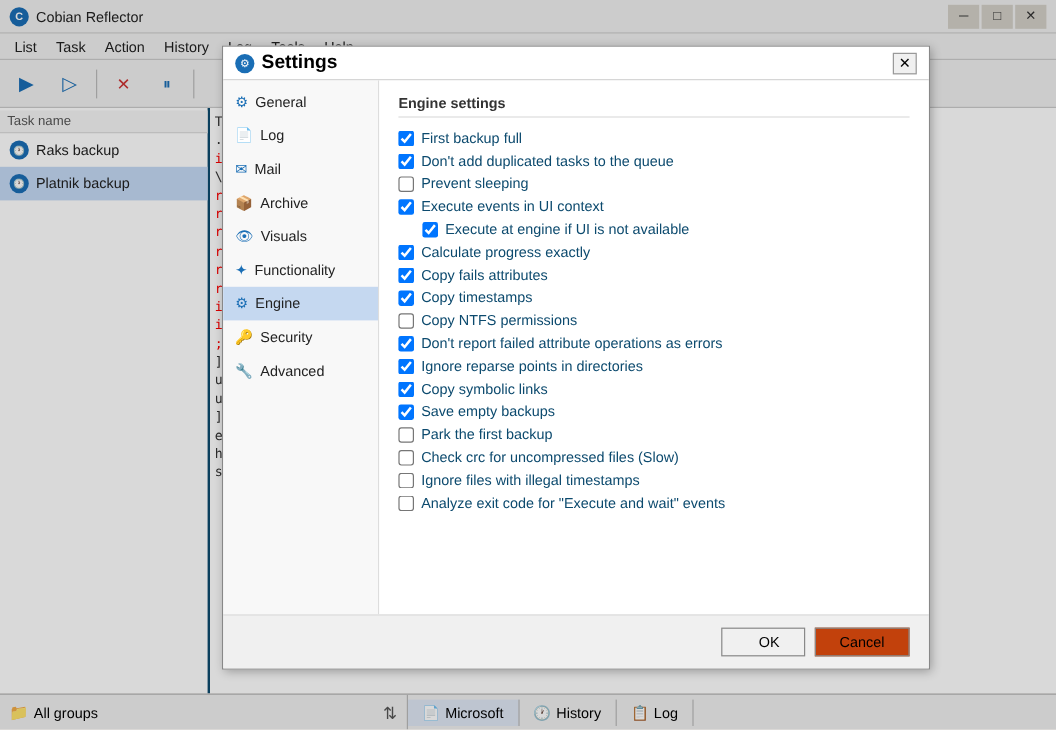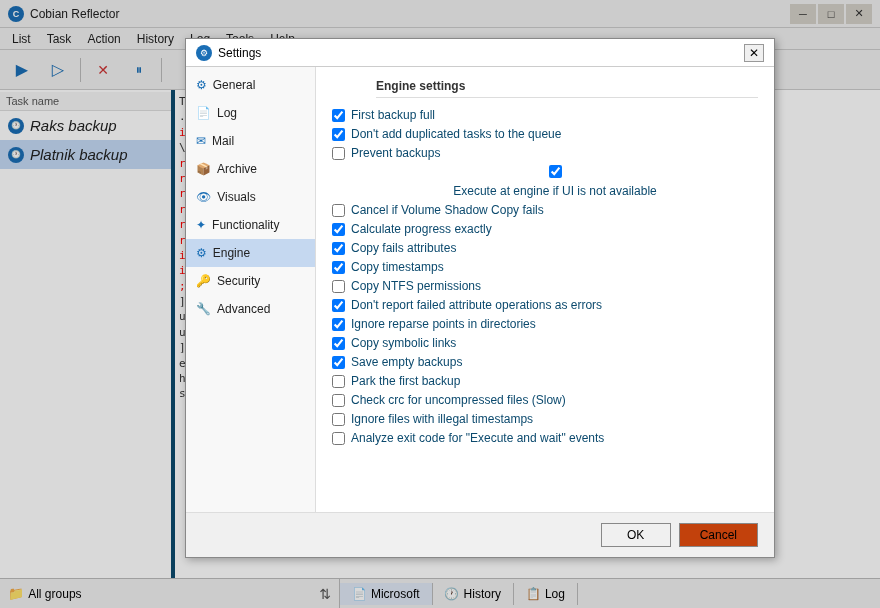--- a/index.html
+++ b/index.html
@@ -81,21 +81,21 @@
     
     .main-area {
       display: flex;
       height: calc(608px - 28px - 22px - 40px - 30px);
     }
 
     
     .task-list {
       width: 175px;
       background: white;
-      border-right: 4px solid #0c4a6e;
+      border-right: 2px solid #0c4a6e;
       padding-top: 2px;
     }
     .task-list-header {
       padding: 3px 6px;
       font-size: 11px;
       font-weight: normal;
       color: #555;
       border-bottom: 1px solid #ddd;
       background: #f5f5f5;
     }
@@ -108,21 +108,21 @@
       color: #222;
     }
     .task-item.selected { background: #c5daf5; }
     .task-icon {
       width: 16px; height: 16px;
       background: #1a6eb5;
       border-radius: 50%;
       display: flex; align-items: center; justify-content: center;
       color: white; font-size: 8px; flex-shrink: 0;
     }
-    .task-name { font-size: 15px; font-style: italic; }
+    .task-name { font-size: 12px; }
 
     
     .log-area {
       flex: 1;
       background: white;
       overflow: hidden;
       padding: 4px;
       font-size: 11px;
       font-family: monospace;
       color: #333;
@@ -201,21 +201,21 @@
       border-bottom: 1px solid #ccc;
     }
     .dialog-title-left {
       display: flex; align-items: center; gap: 6px;
     }
     .dialog-icon {
       width: 16px; height: 16px; background: #1a6eb5; border-radius: 50%;
       display: flex; align-items: center; justify-content: center;
       color: white; font-size: 9px;
     }
-    .dialog-title-text { font-size: 12px; font-weight: normal; }
+    .dialog-title-text { font-size: 16px; font-weight: bold; }
     .dialog-close-btn {
       width: 20px; height: 18px; border: 1px solid #999;
       background: #f0f0f0; cursor: pointer; font-size: 12px;
       display: flex; align-items: center; justify-content: center;
     }
 
     .dialog-body {
       display: flex;
       flex: 1;
     }
@@ -246,29 +246,28 @@
       background: white;
       overflow-y: auto;
     }
     .settings-section-title {
       font-size: 12px;
       font-weight: bold;
       color: #333;
       margin-bottom: 10px;
       padding-bottom: 4px;
       border-bottom: 1px solid #ddd;
-      margin-left: 44px;
     }
     .checkbox-row {
       display: flex;
       align-items: center;
       margin-bottom: 5px;
       gap: 6px;
     }
-    .checkbox-row.indented { margin-left: 20px; flex-direction: column; }
+    .checkbox-row.indented { margin-left: 20px; }
     .checkbox-row input[type="checkbox"] {
       width: 13px; height: 13px; cursor: pointer; flex-shrink: 0;
     }
     .checkbox-label { font-size: 12px; color: #0c4a6e; cursor: pointer; }
 
     
     .dialog-footer {
       padding: 10px 16px;
       display: flex;
       justify-content: flex-end;
@@ -277,21 +276,21 @@
       background: #f0f0f0;
     }
     .dialog-btn {
       padding: 4px 20px;
       font-size: 12px;
       border: 1px solid #888;
       background: #c2410c;
       cursor: pointer;
       min-width: 70px;
     }
-    .dialog-btn.primary { background: #f0f0f0; }
+    .dialog-btn.primary { background: #f0f0f0; text-align: right; }
   </style>
 </head>
 <body>
 
 <div class="title-bar">
   <div class="title-bar-left">
     <div class="title-bar-icon">C</div>
     <span class="title-bar-title">Cobian Reflector</span>
   </div>
   <div class="title-bar-controls">
@@ -438,31 +437,31 @@
         <div class="checkbox-row">
           <input type="checkbox" id="cb1" checked="" style="">
           <label class="checkbox-label" for="cb1">First backup full</label>
         </div>
         <div class="checkbox-row">
           <input type="checkbox" id="cb2" checked="" style="">
           <label class="checkbox-label" for="cb2">Don't add duplicated tasks to the queue</label>
         </div>
         <div class="checkbox-row">
           <input type="checkbox" id="cb3" style="">
-          <label class="checkbox-label" for="cb3">Prevent backups</label>
+          <label class="checkbox-label" for="cb3">Prevent sleeping</label>
+        </div>
+        <div class="checkbox-row">
+          <input type="checkbox" id="cb4" checked="" style="">
+          <label class="checkbox-label" for="cb4">Execute events in UI context</label>
         </div>
         <div class="checkbox-row indented">
           <input type="checkbox" id="cb5" checked="" style="">
           <label class="checkbox-label" for="cb5">Execute at engine if UI is not available</label>
         </div>
         <div class="checkbox-row">
-          <input type="checkbox" id="cb6" style="">
-          <label class="checkbox-label" for="cb6">Cancel if Volume Shadow Copy fails</label>
-        </div>
-        <div class="checkbox-row">
           <input type="checkbox" id="cb7" checked="" style="">
           <label class="checkbox-label" for="cb7">Calculate progress exactly</label>
         </div>
         <div class="checkbox-row">
           <input type="checkbox" id="cb8" checked="" style="">
           <label class="checkbox-label" for="cb8">Copy fails attributes</label>
         </div>
         <div class="checkbox-row">
           <input type="checkbox" id="cb9" checked="" style="">
           <label class="checkbox-label" for="cb9">Copy timestamps</label>

